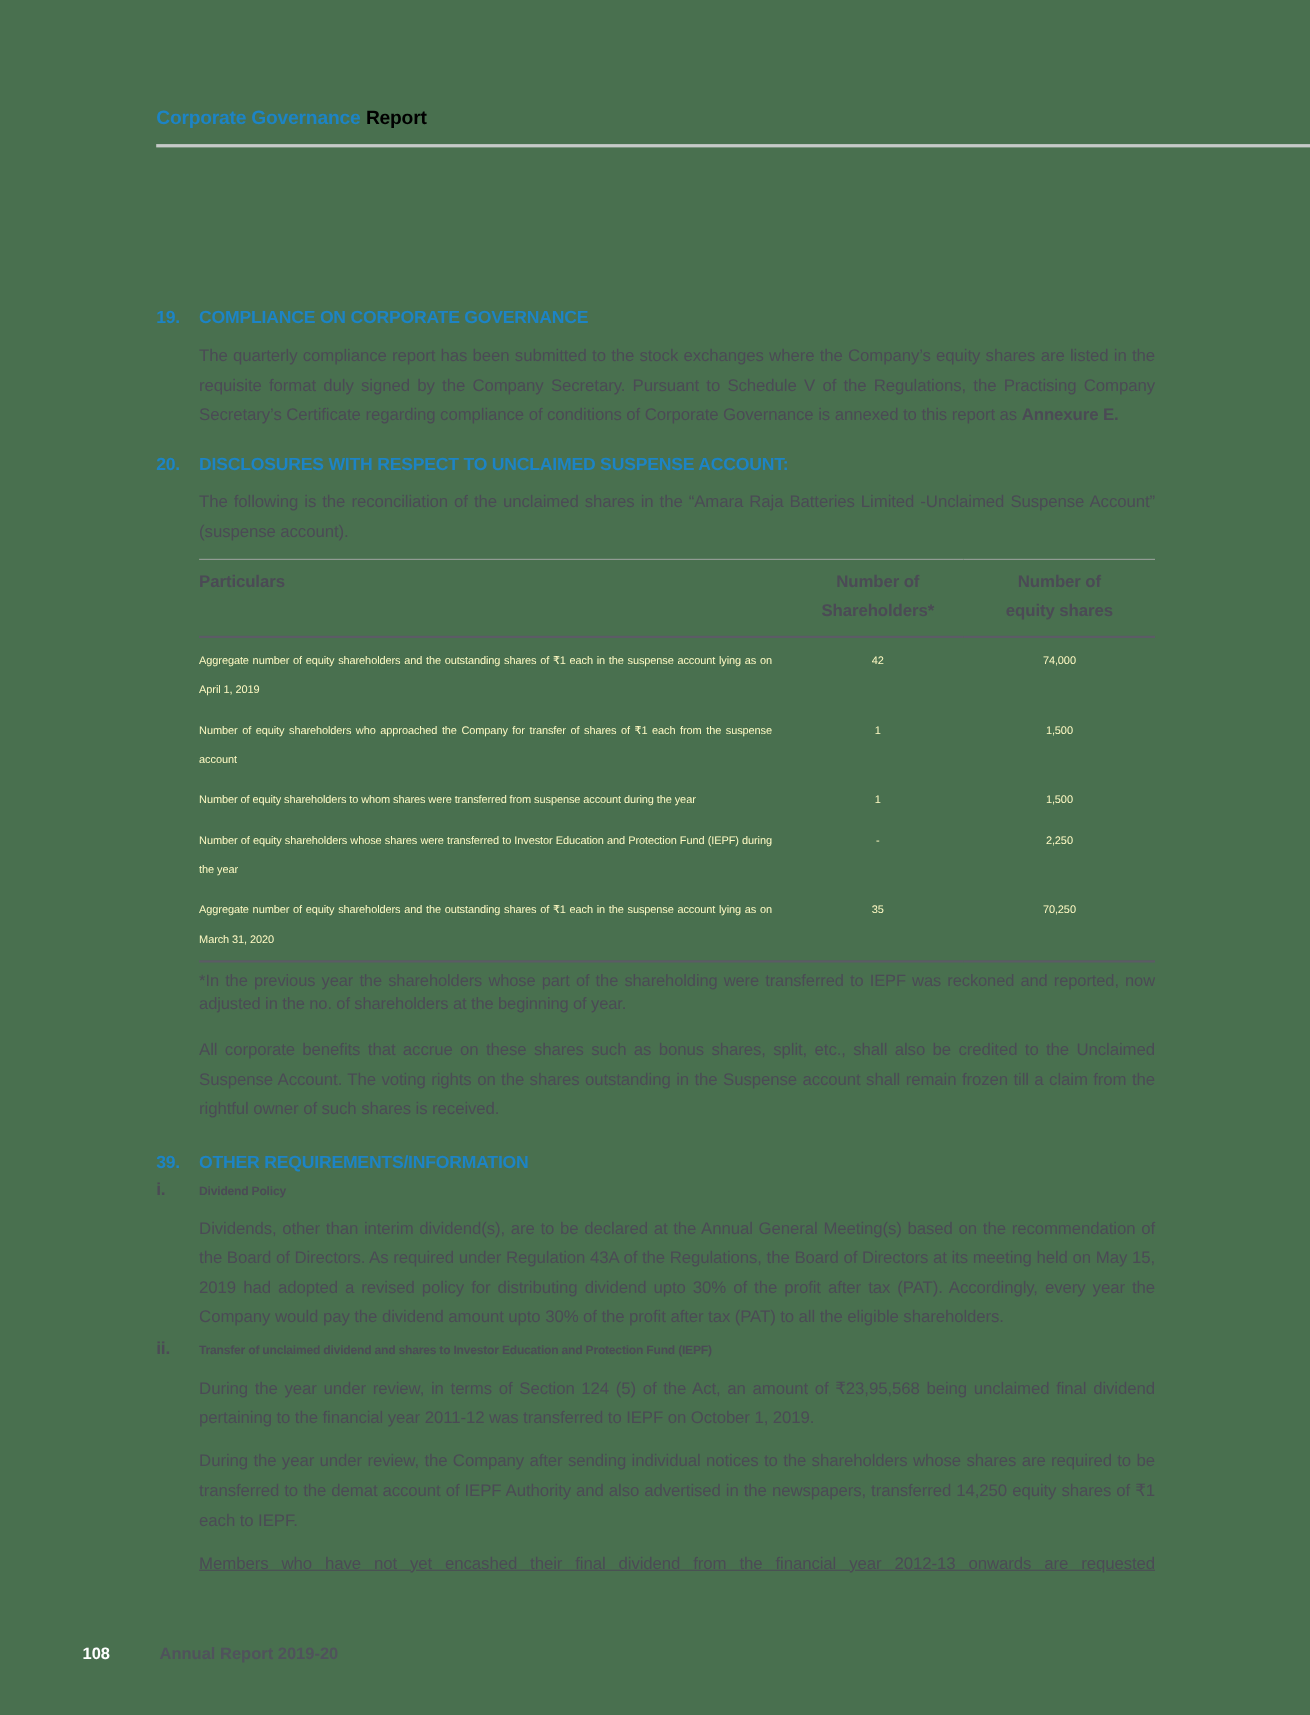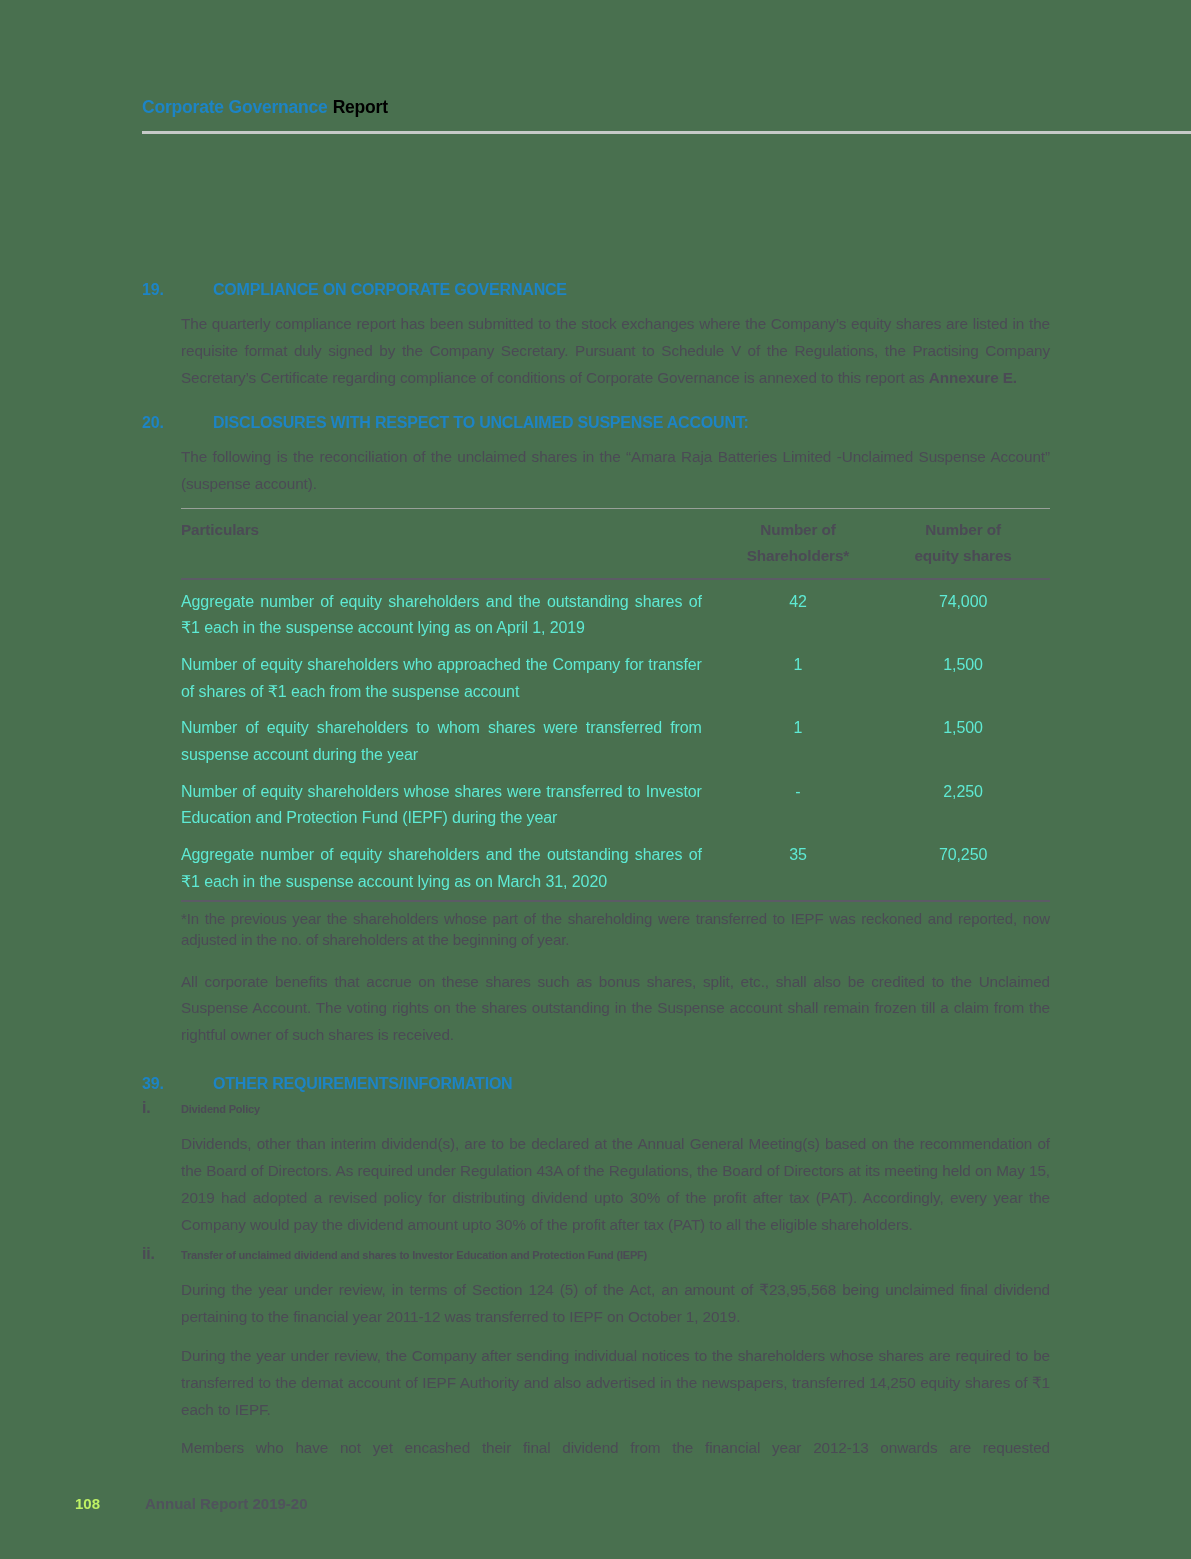--- a/index.html
+++ b/index.html
@@ -17,47 +17,47 @@
   
   .hdr { position:absolute; top:97px; left:142px; right:0; }
   .hdr-title { font-size:17.5px; font-weight:700; letter-spacing:-0.2px; }
   .hdr-title .t-blue { color:#1d84c5; }
   .hdr-title .t-gray { color:#000000; margin-left:5px; }
   .hdr-rule { margin-top:13px; height:3px; background:#c6cac8; }
 
   
   .content { position:absolute; top:281px; left:142px; width:908px; }
 
-  .sec-head { display:flex; align-items:flex-end; margin-bottom:12px;gap:32px; }
+  .sec-head { display:flex; align-items:flex-end; margin-bottom:12px; }
   .sec-num { width:39px; flex:none; font-weight:700; font-size:16px; letter-spacing:-0.2px; }
   .sec-head h2 { font-size:16px; font-weight:700; letter-spacing:-0.2px; }
   .blue, .blue .sec-num, .blue h2 { color:#1d84c5; }
 
   .ind { margin-left:39px; }
   p.body {
     font-size:15.3px; line-height:26.9px; letter-spacing:-0.1px;
     text-align:justify; color:#4b4a55;
   }
-  p.cont { text-align-last:justify; }
+  p.cont { text-align-last:justify;text-decoration:underline; }
 
   
   .tbl-wrap { margin-left:39px; margin-top:10px; }
   table { width:100%; border-collapse:collapse; table-layout:fixed; }
   col.c1 { width:62%; } col.c2 { width:18%; } col.c3 { width:20%; }
   thead th {
     border-top:1px solid #98a099; border-bottom:2px solid #5c5b66;
     font-size:15.3px; font-weight:700; color:#4b4a55;
     padding:8px 0 9px 0; vertical-align:top; line-height:26px; letter-spacing:-0.1px;
   }
   thead th.left { text-align:left; }
   thead th.mid  { text-align:center; }
   thead th span { display:block; }
   tbody td {
-    font-size:16px; line-height:26.7px; letter-spacing:-0.1px;
-    vertical-align:top; padding:6px 0 4px 0; color:#5eead4;
+    font-size:10px; line-height:26.7px; letter-spacing:-0.1px;
+    vertical-align:top; padding:6px 0 4px 0; color:#fef9c3;
   }
   tbody td.txt { text-align:justify; padding-right:18px; }
   tbody td.num { text-align:center; }
   tbody tr:first-child td { padding-top:9px; }
   tbody { border-bottom:2.5px solid #5c5b66; }
   .footnote {
     margin-left:39px; margin-top:6px;
     font-size:15px; line-height:21.5px; letter-spacing:-0.1px;
     text-align:justify; color:#4b4a55;
   }
@@ -65,21 +65,21 @@
   .gap-22 { margin-top:22px; } .gap-18 { margin-top:18px; }
   .gap-14 { margin-top:14px; } .gap-12 { margin-top:12px; }
   .gap-26 { margin-top:26px; }
 
   .sub-head { display:flex; align-items:baseline; margin-top:6px; }
   .sub-head .sec-num { font-size:15.8px; }
   .sub-head h3 { font-size:11px; font-weight:700; color:#4b4a55; letter-spacing:-0.2px; }
 
   
   .ftr { position:absolute; top:1495px; left:0; width:100%; font-size:15px; font-weight:700; }
-  .ftr .pg { position:absolute; left:75px; color:#bef264; }
+  .ftr .pg { position:absolute; left:75px; color:#ffffff; }
   .ftr .lbl { position:absolute; left:145px; color:#50525c; }
 </style>
 </head>
 <body>
 
 <div class="page">
 
   <div class="hdr">
     <div class="hdr-title">
       <span class="t-blue">Corporate Governance</span><span class="t-gray">Report</span>

